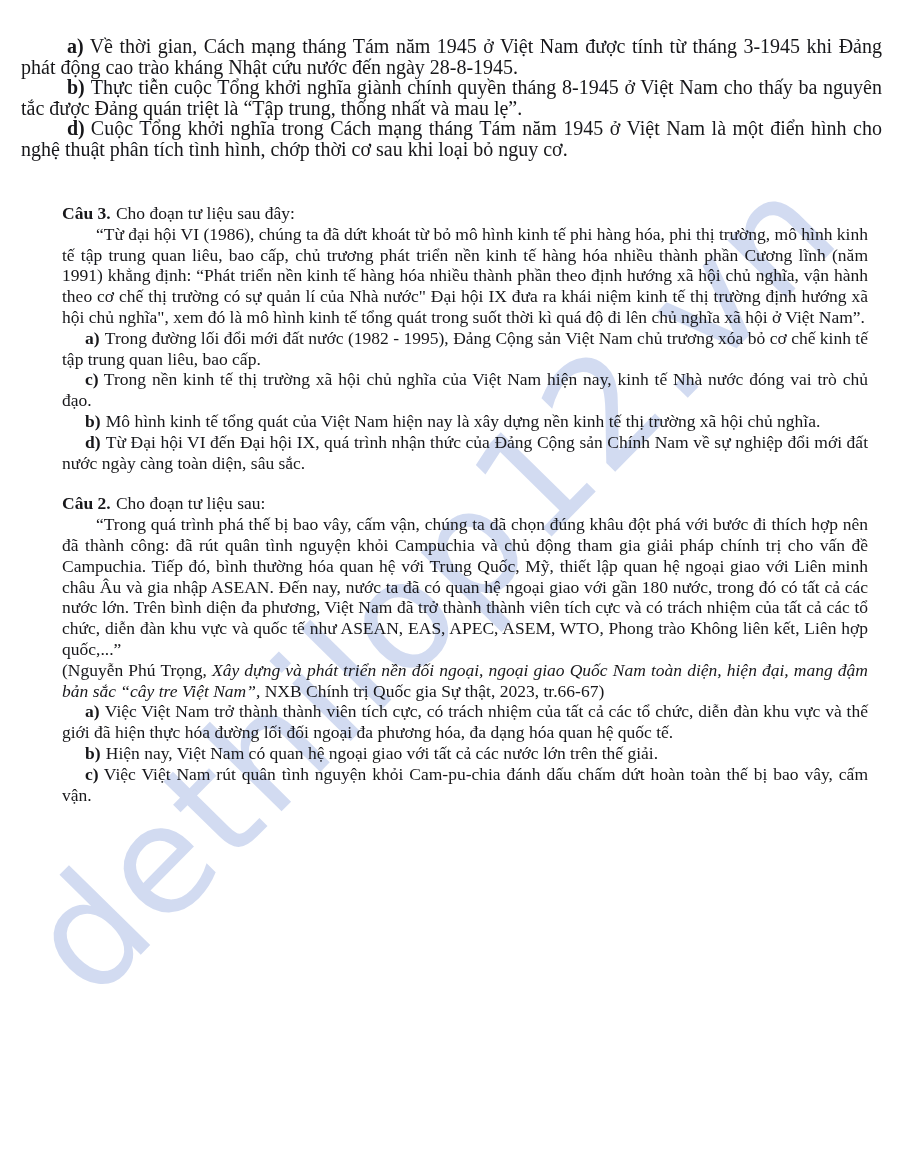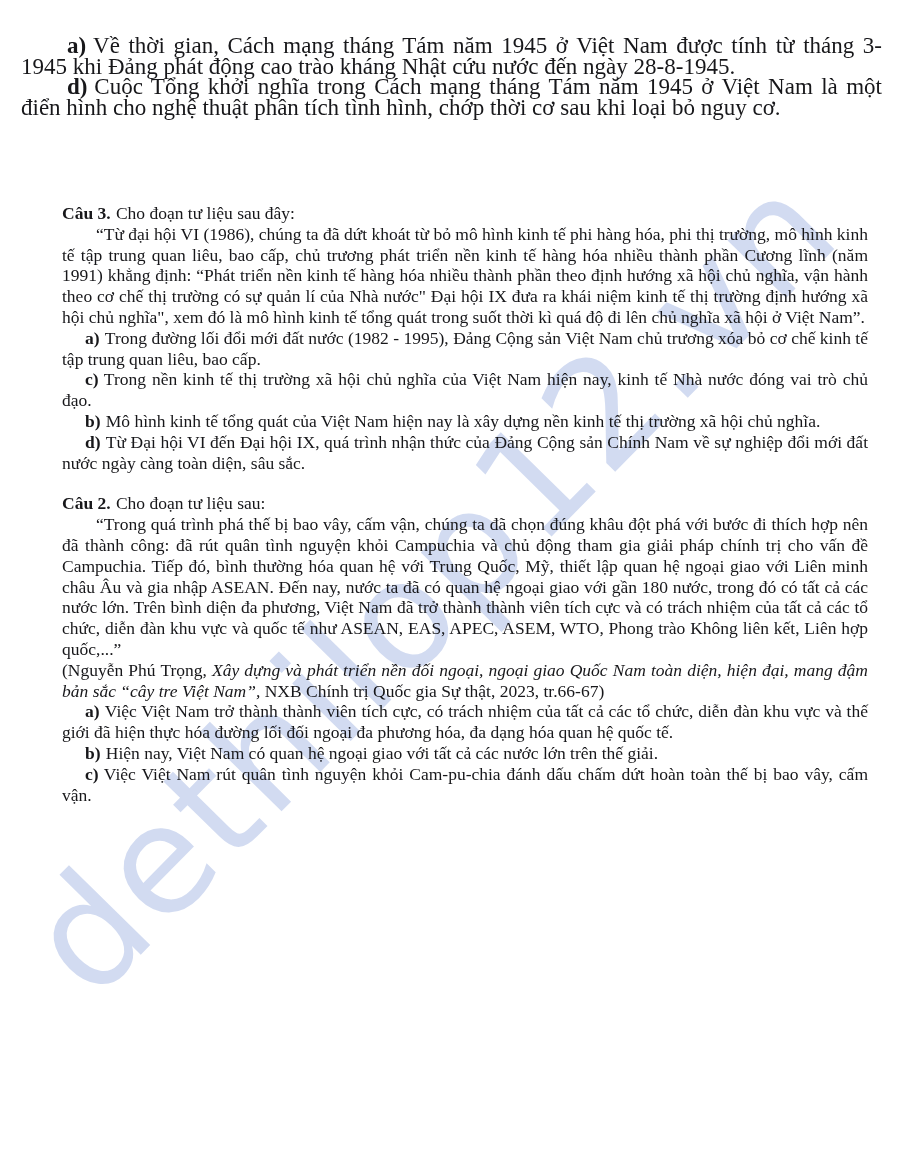--- a/index.html
+++ b/index.html
@@ -23,21 +23,21 @@
     color: rgba(118, 147, 214, 0.33);
     white-space: nowrap;
     z-index: 0;
     pointer-events: none;
   }
   .intro {
     position: absolute;
     left: 21px;
     top: 36px;
     width: 861px;
-    font-size: 23px;
+    font-size: 20px;
     line-height: 20.6px;
     z-index: 1;
   }
   .intro p { margin: 0; text-align: justify; text-indent: 46px; }
   .main {
     position: absolute;
     left: 62px;
     top: 203px;
     width: 806px;
     font-size: 17.5px;
@@ -55,20 +55,21 @@
 </style>
 </head>
 <body>
 
 <div class="page">
 
   <div class="watermark">dethilop12.vn</div>
 
   <div class="intro">
     <p class="opt"><span class="lbl">a)</span><span>Về thời gian, Cách mạng tháng Tám năm 1945 ở Việt Nam được tính từ tháng 3-1945 khi Đảng phát động cao trào kháng Nhật cứu nước đến ngày 28-8-1945.</span></p>
+    <p class="opt"><span class="lbl">b)</span><span>Thực tiễn cuộc Tổng khởi nghĩa giành chính quyền tháng 8-1945 ở Việt Nam cho thấy ba nguyên tắc được Đảng quán triệt là “Tập trung, thống nhất và mau lẹ”.</span></p>
     <p class="opt"><span class="lbl">d)</span><span>Cuộc Tổng khởi nghĩa trong Cách mạng tháng Tám năm 1945 ở Việt Nam là một điển hình cho nghệ thuật phân tích tình hình, chớp thời cơ sau khi loại bỏ nguy cơ.</span></p>
   </div>
 
   <div class="main">
 
     <div class="question">
       <p class="q-header"><span class="lbl">Câu 3.</span><span>Cho đoạn tư liệu sau đây:</span></p>
       <p class="quote">“Từ đại hội VI (1986), chúng ta đã dứt khoát từ bỏ mô hình kinh tế phi hàng hóa, phi thị trường, mô hình kinh tế tập trung quan liêu, bao cấp, chủ trương phát triển nền kinh tế hàng hóa nhiều thành phần Cương lĩnh (năm 1991) khẳng định: “Phát triển nền kinh tế hàng hóa nhiều thành phần theo định hướng xã hội chủ nghĩa, vận hành theo cơ chế thị trường có sự quản lí của Nhà nước" Đại hội IX đưa ra khái niệm kinh tế thị trường định hướng xã hội chủ nghĩa", xem đó là mô hình kinh tế tổng quát trong suốt thời kì quá độ đi lên chủ nghĩa xã hội ở Việt Nam”.</p>
       <p class="opt"><span class="lbl">a)</span><span>Trong đường lối đổi mới đất nước (1982 - 1995), Đảng Cộng sản Việt Nam chủ trương xóa bỏ cơ chế kinh tế tập trung quan liêu, bao cấp.</span></p>
       <p class="opt"><span class="lbl">c)</span><span>Trong nền kinh tế thị trường xã hội chủ nghĩa của Việt Nam hiện nay, kinh tế Nhà nước đóng vai trò chủ đạo.</span></p>

